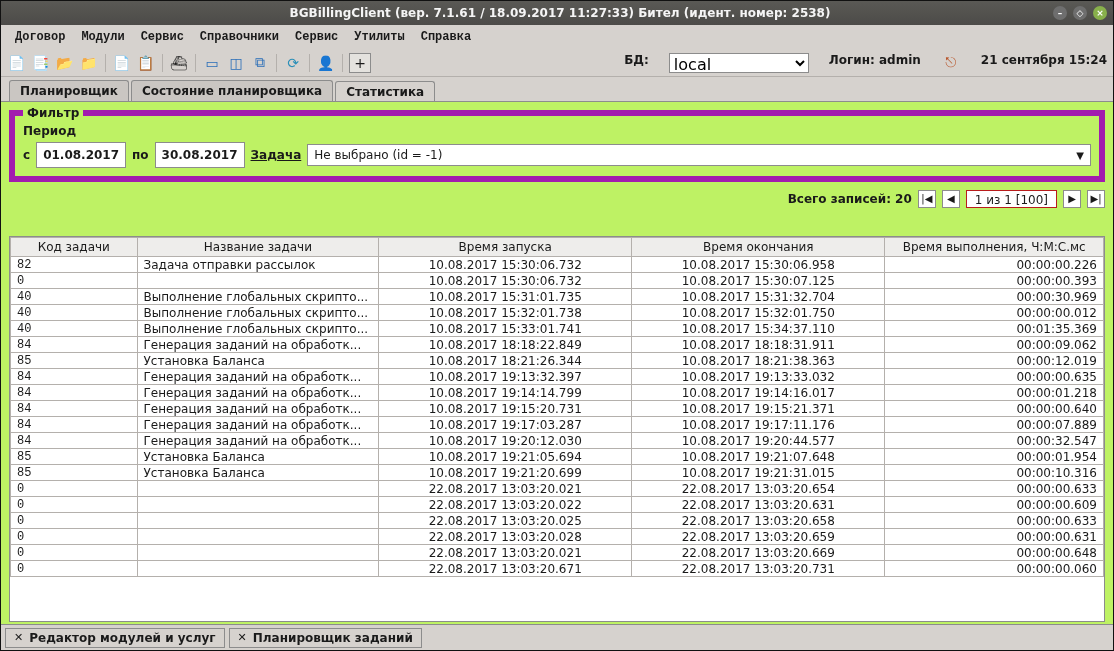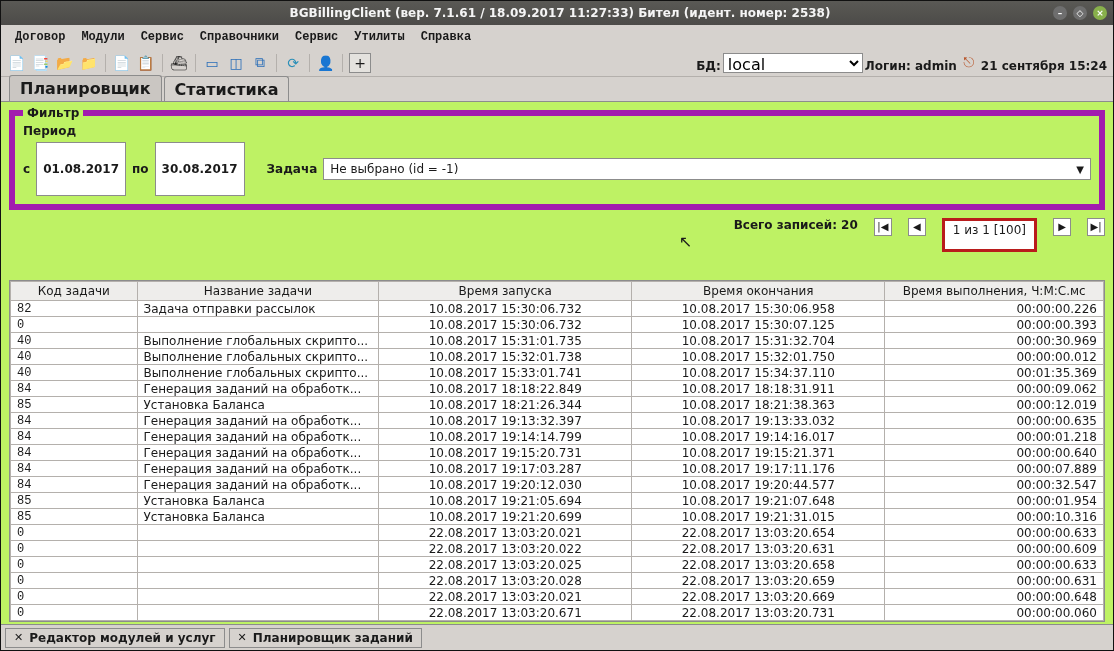--- a/index.html
+++ b/index.html
@@ -10,38 +10,38 @@
   .titlebar .win-btns { display: flex; gap: 6px; }
   .win-btn { width: 14px; height: 14px; border-radius: 50%; display: inline-flex; align-items: center; justify-content: center; font-size: 9px; cursor: pointer; }
   .win-min { background: #6e6e6e; color:#fff;}
   .win-max { background: #6e6e6e; color:#fff;}
   .win-close { background: #88b04b; color:#fff;}
   .menubar { height: 24px; display: flex; align-items: center; padding: 0 8px; gap: 4px; background: #d6d2ce; font-weight: bold; }
   .menubar .menu-item { padding: 2px 6px; cursor: pointer; font-family: Liberation Mono, monospace; }
   .toolbar { height: 28px; display: flex; align-items: center; padding: 0 6px; gap: 4px; background: #d6d2ce; border-bottom: 1px solid #b4b0ac; }
   .toolbar .tool { width: 20px; height: 20px; display: inline-flex; align-items: center; justify-content: center; cursor: pointer; font-size: 14px; }
   .toolbar .sep { width: 1px; height: 18px; background: #b4b0ac; margin: 0 2px; }
-  .toolbar .right { margin-left: auto; display: flex; align-items: flex-end; gap: 2px; }
+  .toolbar .right { margin-left: auto; display: flex; align-items: flex-start; gap: 20px; }
   .toolbar select, .filter select { font-family: inherit; font-size: 16px; background: #fff; border: 1px solid #8c8c8c; height: 20px; }
   .toolbar .db-label, .toolbar .login-label, .toolbar .clock { font-weight: bold; }
   .subtabs { height: 24px; display: flex; align-items: flex-end; padding: 0 8px; background: #d6d2ce; }
-  .subtab { padding: 3px 10px; border: 1px solid #8c8c8c; border-bottom: none; background: #d6d2ce; margin-right: 2px; cursor: pointer; font-weight: bold; font-size: 16px; border-radius: 3px 3px 0 0; }
+  .subtab { padding: 3px 10px; border: 1px solid #8c8c8c; border-bottom: none; background: #d6d2ce; margin-right: 2px; cursor: pointer; font-weight: bold; font-size: 12px; border-radius: 3px 3px 0 0; }
   .subtab.active { background: #d6d2ce; position: relative; top: 1px; }
   .subtab.inactive { background: #cac6c2; font-weight: bold; }
   .content { flex: 1; border-top: 1px solid #8c8c8c; padding: 4px 8px 2px 8px; display: flex; flex-direction: column; overflow: hidden; }
   fieldset.filter { border: 6px solid #a21caf; padding: 4px 8px 8px 8px; margin: 0 0 4px 0; }
   fieldset.filter legend { padding: 0 4px; font-weight: bold; }
   .filter-row { display: flex; align-items: center; gap: 6px; margin-top: 4px; font-weight: bold; }
-  .date-box { background: #fff; border: 1px solid #8c8c8c; padding: 19px 6px; font-weight: bold; cursor: pointer; }
+  .date-box { background: #fff; border: 1px solid #8c8c8c; padding: 5px 6px; font-weight: bold; cursor: pointer; }
   .task-select { flex: 1; background: #fff; border: 1px solid #8c8c8c; height: 22px; display: flex; align-items: center; padding: 0 6px; cursor: pointer; justify-content: space-between; font-weight: normal; }
   .task-select .arrow { font-size: 10px; }
-  .pager { display: flex; align-items: flex-start; justify-content: flex-end; gap: 16px; margin: 4px 0; }
+  .pager { display: flex; align-items: center; justify-content: flex-end; gap: 6px; margin: 4px 0; }
   .pager .label { font-weight: bold; }
   .pager .pbtn { width: 18px; height: 18px; border: 1px solid #8c8c8c; background: #fff; cursor: pointer; font-size: 10px; text-align: center; line-height: 16px; }
-  .pager .page-box { border: 3px solid #b91c1c; background: #fff; padding: 1px 8px; min-width: 80px; text-align: center; height: 34px; line-height: 16px; }
+  .pager .page-box { border: 1px solid #b91c1c; background: #fff; padding: 1px 8px; min-width: 80px; text-align: center; height: 18px; line-height: 16px; }
   .table-wrap { flex: 1; border: 1px solid #8c8c8c; background: #fff; overflow: auto; position: relative; margin-top: 24px; }
   table.data { border-collapse: collapse; width: 100%; font-size: 12px; }
   table.data th { background: #eeedeb; border: 1px solid #b4b0ac; padding: 2px 6px; font-weight: normal; position: sticky; top: 0; }
   table.data td { border: 1px solid #b4b0ac; padding: 0 6px; height: 16px; white-space: nowrap; overflow: hidden; text-overflow: ellipsis; max-width: 0; }
   table.data td.c0 { width: 11%; text-align: left; font-family: Liberation Mono, monospace; }
   table.data td.c1 { width: 21%; text-align: left; }
   table.data td.c2 { width: 22%; text-align: center; }
   table.data td.c3 { width: 22%; text-align: center; }
   table.data td.c4 { width: 19%; text-align: right; }
   .bottombar { height: 26px; display: flex; align-items: center; border-top: 1px solid #8c8c8c; background: #d6d2ce; padding: 0 4px; }
@@ -100,35 +100,36 @@
         <option>local</option>
       </select>
       <span class="login-label">Логин: admin</span>
       <span class="tool" style="color:#b8552a;">⎋</span>
       <span class="clock">21 сентября 15:24</span>
     </div>
   </div>
 
   <div class="subtabs">
     <div class="subtab inactive">Планировщик</div>
+    <div class="subtab inactive">Состояние планировщика</div>
     <div class="subtab active">Статистика</div>
   </div>
 
   <div class="content" style="position:relative;">
     <span class="cursor-arrow">↖</span>
 
     <fieldset class="filter">
       <legend>Фильтр</legend>
       <div style="font-weight:bold; margin-bottom:2px;">Период</div>
       <div class="filter-row">
         <span>с</span>
         <span class="date-box">01.08.2017</span>
         <span>по</span>
         <span class="date-box">30.08.2017</span>
-        <span style="margin-left:16px;">Задача</span>
+        <span style="margin-left:0;text-decoration:underline;">Задача</span>
         <div class="task-select">
           <span>Не выбрано (id = -1)</span>
           <span class="arrow">▼</span>
         </div>
       </div>
     </fieldset>
 
     <div class="pager">
       <span class="label">Всего записей: 20</span>
       <span class="pbtn">|◀</span>

